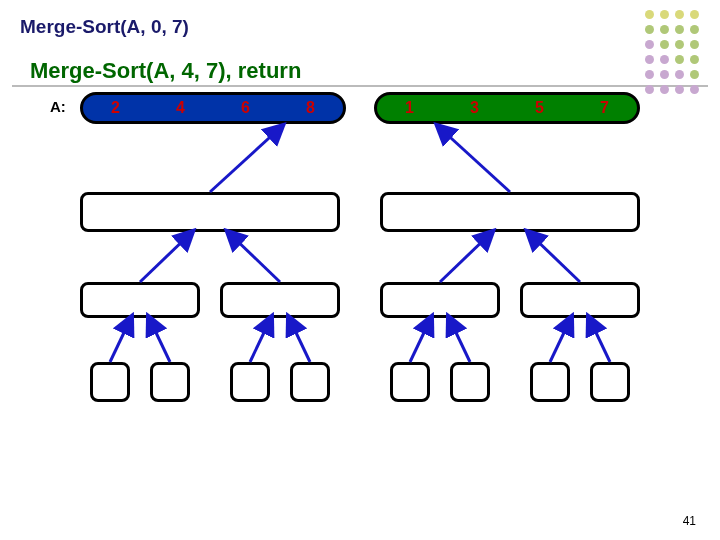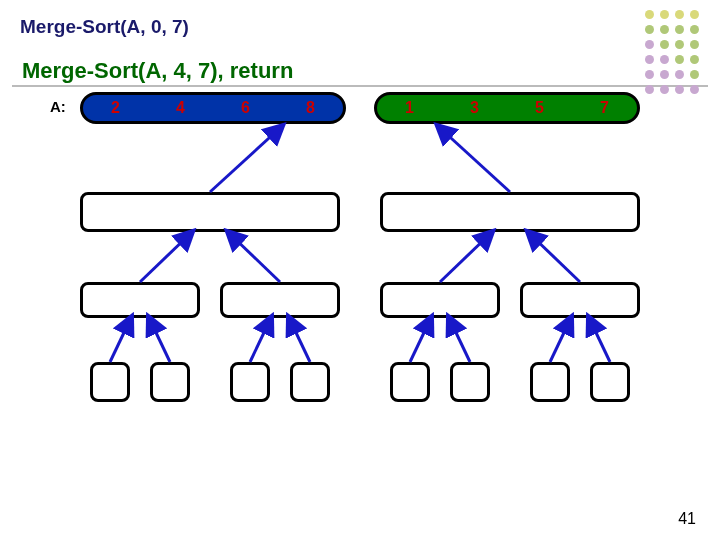--- a/index.html
+++ b/index.html
@@ -9,21 +9,21 @@
     font-family: Arial, Helvetica, sans-serif;
     position: relative;
     overflow: hidden;
   }
   .title-main {
     position: absolute; left: 20px; top: 16px;
     font-size: 19px; font-weight: bold;
     color: #1a1a6a;
   }
   .subtitle {
-    position: absolute; left: 22px; top: 58px;
+    position: absolute; left: 30px; top: 58px;
     font-size: 22px; font-weight: bold;
     color: #006600;
   }
   .divider {
     position: absolute; left: 12px; top: 85px;
     width: 696px; height: 2px;
     background: #bbb;
   }
   .a-label {
     position: absolute; left: 50px; top: 98px;
@@ -76,21 +76,21 @@
   .l3c { left: 230px; } .l3d { left: 290px; }
   .l3e { left: 390px; } .l3f { left: 450px; }
   .l3g { left: 530px; } .l3h { left: 590px; }
   
   svg.arrows {
     position: absolute; left: 0; top: 0; width: 720px; height: 540px;
     pointer-events: none;
   }
   .page-num {
     position: absolute; right: 24px; bottom: 12px;
-    font-size: 16px; color: #000;
+    font-size: 12px; color: #000;
   }
 </style>
 </head>
 <body>
 
 <div class="title-main">Merge-Sort(A, 0, 7)</div>
 <div class="subtitle">Merge-Sort(A, 4, 7), return</div>
 <div class="divider"></div>
 <div class="a-label">A:</div>
 

